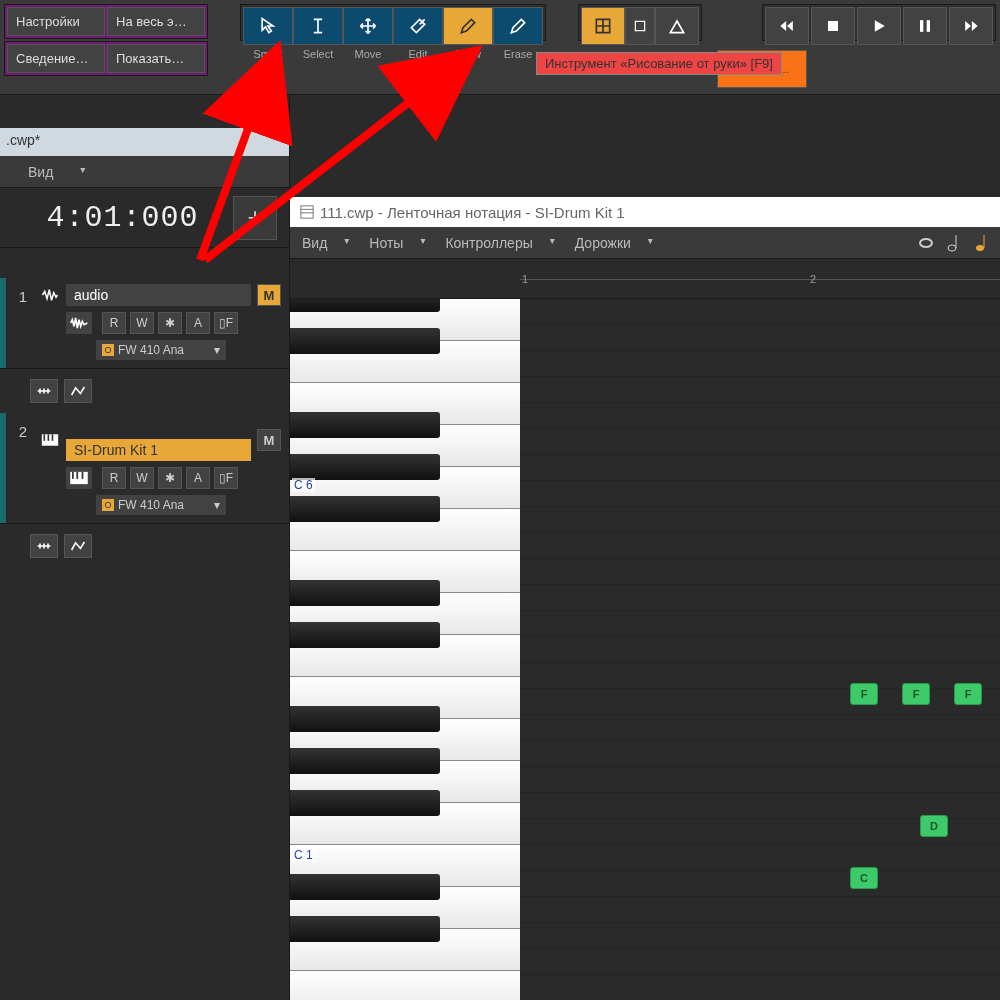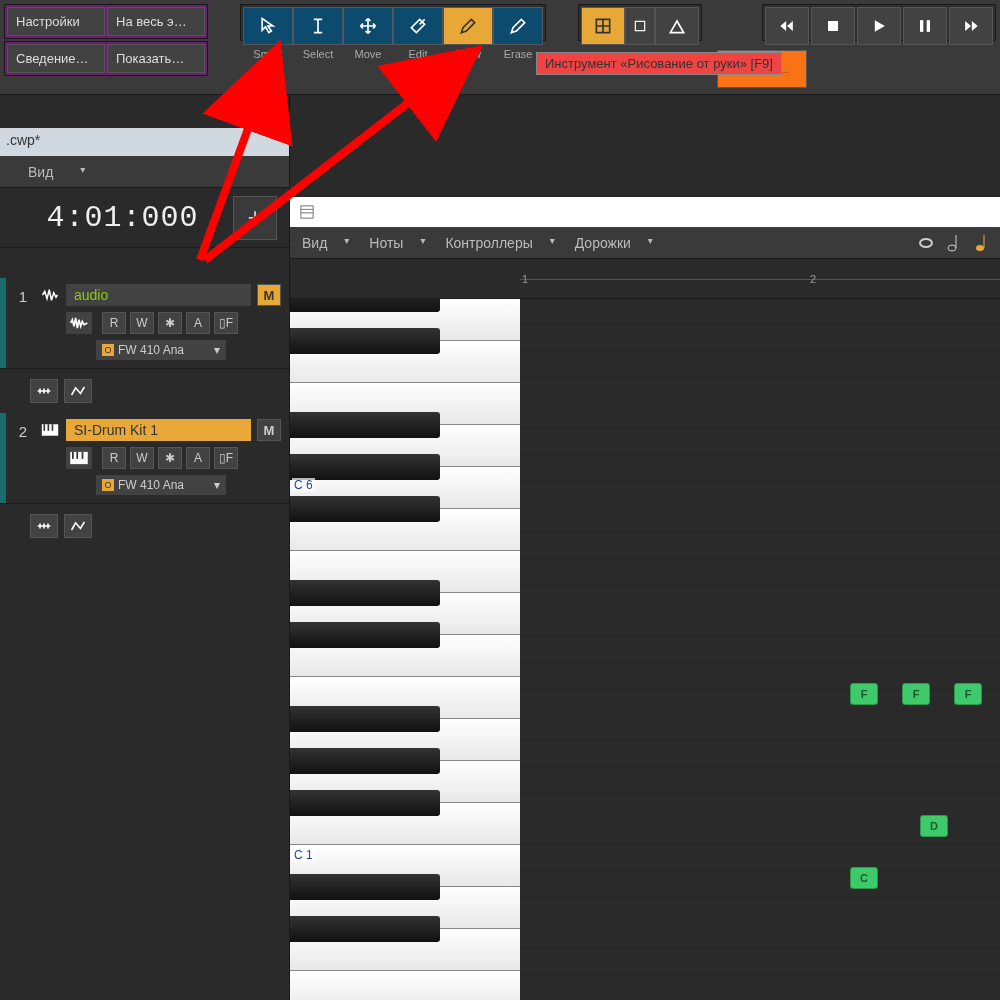--- a/index.html
+++ b/index.html
@@ -44,22 +44,22 @@
   .add-btn { width: 44px; height: 44px; background: #3a3a3a; border: 1px solid #555; color: #ccc; font-size: 26px; display: flex; align-items: center; justify-content: center; cursor: pointer; }
   
   .track-list { padding-top: 30px; }
   .track { border-bottom: 1px solid #1a1a1a; padding: 6px 8px 8px 4px; display: flex; gap: 8px; }
   .track-accent { width: 6px; background: #1a6b6b; align-self: stretch; margin: -6px 0 -8px -4px; }
   .track-accent.t2 { background: #1a6b6b; }
   .track-num { color: #ccc; font-size: 15px; width: 18px; text-align: center; padding-top: 4px; }
   .track-body { flex: 1; }
   .track-header { display: flex; align-items: center; gap: 6px; margin-bottom: 6px; }
   .track-icon { width: 20px; height: 18px; display: flex; align-items: center; justify-content: center; font-size: 14px; }
-  .track-name { background: #424242; padding: 3px 8px; font-size: 14px; color: #84cc16; flex: 1; }
-  .track-name.inst { background: #e8a838; color: #333; }
+  .track-name { background: #424242; padding: 3px 8px; font-size: 14px; color: #ffffff; flex: 1; }
+  .track-name.inst { background: #e8a838; color: #333; margin-top: 20px; }
   .mute-btn { width: 24px; height: 22px; background: #e8a838; color: #333; font-size: 13px; font-weight: bold; display: flex; align-items: center; justify-content: center; border: 1px solid #555; cursor: pointer; }
   .mute-btn.off { background: #424242; color: #ccc; }
   .track-controls { display: flex; gap: 4px; margin-left: 26px; margin-bottom: 6px; align-items: center; }
   .ctrl-btn { width: 24px; height: 22px; background: #424242; border: 1px solid #555; color: #ccc; font-size: 12px; display: flex; align-items: center; justify-content: center; cursor: pointer; }
   .wave-icon { width: 26px; height: 22px; background: #424242; display: flex; align-items: center; justify-content: center; margin-right: 6px; }
   .output-sel { margin-left: 56px; background: #424242; padding: 3px 6px; font-size: 12px; color: #ccc; display: flex; align-items: center; gap: 4px; width: 130px; cursor: pointer; }
   .out-ico { width: 12px; height: 12px; background: #e8a838; font-size: 9px; display: flex; align-items: center; justify-content: center; color: #333; }
   
   .track-footer { display: flex; gap: 6px; padding: 10px 30px; }
   .foot-btn { width: 28px; height: 24px; background: #424242; border: 1px solid #555; cursor: pointer; display: flex; align-items: center; justify-content: center; }
@@ -321,20 +321,21 @@
     </div>
   </div>
 
   <div class="right-panel">
     <div class="piano-title">
       <svg width="14" height="14" viewBox="0 0 16 16">
           <rect x="1" y="1" width="14" height="14" fill="none" stroke="#666"></rect>
           <line x1="1" y1="5" x2="15" y2="5" stroke="#666"></line>
           <line x1="1" y1="9" x2="15" y2="9" stroke="#666"></line>
         </svg>
+      <span>111.cwp - Ленточная нотация - SI-Drum Kit 1</span>
     </div>
     <div class="piano-menu-bar">
       <div class="pmenu dropdown-arrow">Вид</div>
       <div class="pmenu dropdown-arrow">Ноты</div>
       <div class="pmenu dropdown-arrow">Контроллеры</div>
       <div class="pmenu dropdown-arrow">Дорожки</div>
       <div class="pmenu-icons">
         <div class="pm-ico">
             <svg width="16" height="14" viewBox="0 0 16 14">
               <ellipse cx="8" cy="7" rx="6" ry="4" fill="none" stroke="#ccc" stroke-width="2"></ellipse>

